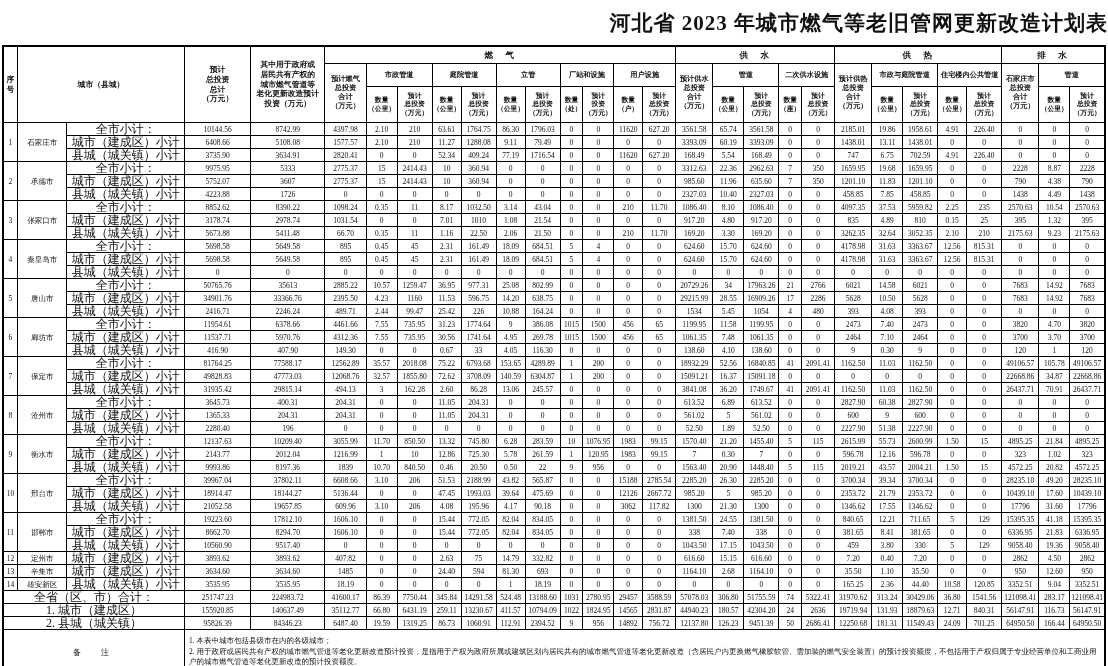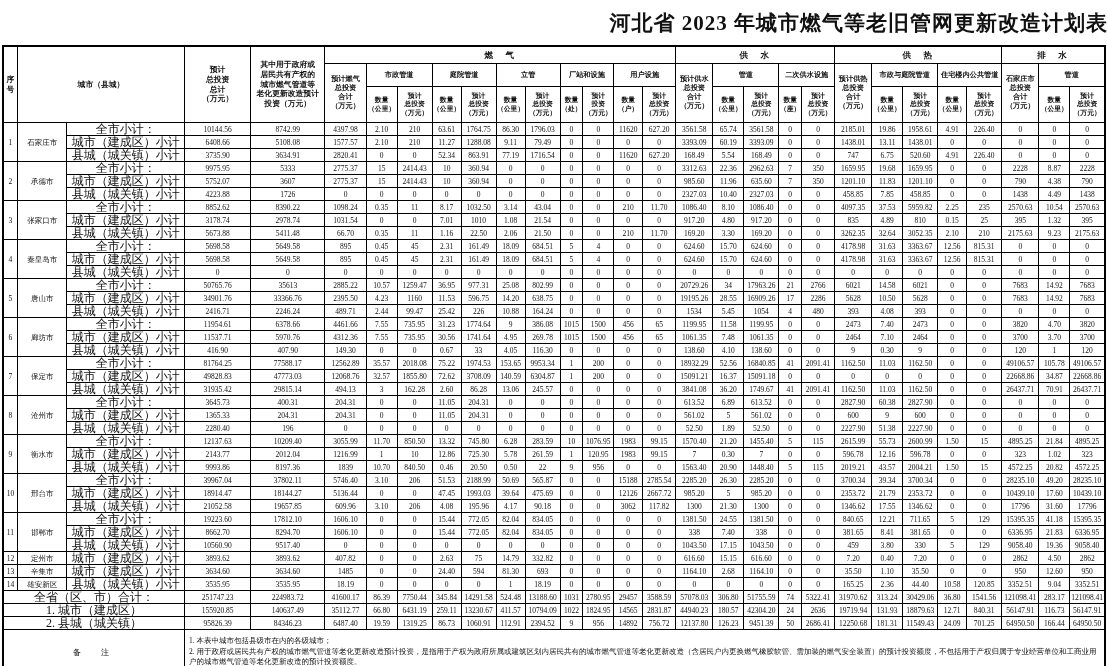--- a/index.html
+++ b/index.html
@@ -216,35 +216,35 @@
         <td>0</td>
       </tr>
       <tr>
         <td class="lbl">县城（城关镇）小计</td>
         <td>3735.90</td>
         <td>3634.91</td>
         <td>2820.41</td>
         <td>0</td>
         <td>0</td>
         <td>52.34</td>
-        <td>863.91</td>
+        <td>409.24</td>
         <td>77.19</td>
         <td>1716.54</td>
         <td>0</td>
         <td>0</td>
         <td>11620</td>
         <td>627.20</td>
         <td>168.49</td>
         <td>5.54</td>
         <td>168.49</td>
         <td>0</td>
         <td>0</td>
         <td>747</td>
         <td>6.75</td>
-        <td>520.60</td>
+        <td>702.59</td>
         <td>4.91</td>
         <td>226.40</td>
         <td>0</td>
         <td>0</td>
         <td>0</td>
       </tr>
       <tr class="gs">
         <td rowspan="3">2</td>
         <td rowspan="3">承德市</td>
         <td class="lbl">全市小计：</td>
@@ -550,21 +550,21 @@
         <td>4.23</td>
         <td>1160</td>
         <td>11.53</td>
         <td>596.75</td>
         <td>14.20</td>
         <td>638.75</td>
         <td>0</td>
         <td>0</td>
         <td>0</td>
         <td>0</td>
-        <td>19195.26</td>
+        <td>29215.99</td>
         <td>28.55</td>
         <td>16909.26</td>
         <td>17</td>
         <td>2286</td>
         <td>5628</td>
         <td>10.50</td>
         <td>5628</td>
         <td>0</td>
         <td>0</td>
         <td>7683</td>
@@ -692,23 +692,23 @@
       <tr class="gs">
         <td rowspan="3">7</td>
         <td rowspan="3">保定市</td>
         <td class="lbl">全市小计：</td>
         <td>81764.25</td>
         <td>77588.17</td>
         <td>12562.89</td>
         <td>35.57</td>
         <td>2018.08</td>
         <td>75.22</td>
-        <td>1974.53</td>
+        <td>6793.68</td>
         <td>153.65</td>
-        <td>9953.34</td>
+        <td>4289.89</td>
         <td>1</td>
         <td>200</td>
         <td>0</td>
         <td>0</td>
         <td>18932.29</td>
         <td>52.56</td>
         <td>16840.85</td>
         <td>41</td>
         <td>2091.41</td>
         <td>1162.50</td>
@@ -955,26 +955,26 @@
         <td>4572.25</td>
         <td>20.82</td>
         <td>4572.25</td>
       </tr>
       <tr class="gs">
         <td rowspan="3">10</td>
         <td rowspan="3">邢台市</td>
         <td class="lbl">全市小计：</td>
         <td>39967.04</td>
         <td>37802.11</td>
-        <td>5746.40</td>
+        <td>6608.66</td>
         <td>3.10</td>
         <td>206</td>
         <td>51.53</td>
         <td>2188.99</td>
-        <td>50.69</td>
+        <td>43.82</td>
         <td>565.87</td>
         <td>0</td>
         <td>0</td>
         <td>15188</td>
         <td>2785.54</td>
         <td>2285.20</td>
         <td>26.30</td>
         <td>2285.20</td>
         <td>0</td>
         <td>0</td>

